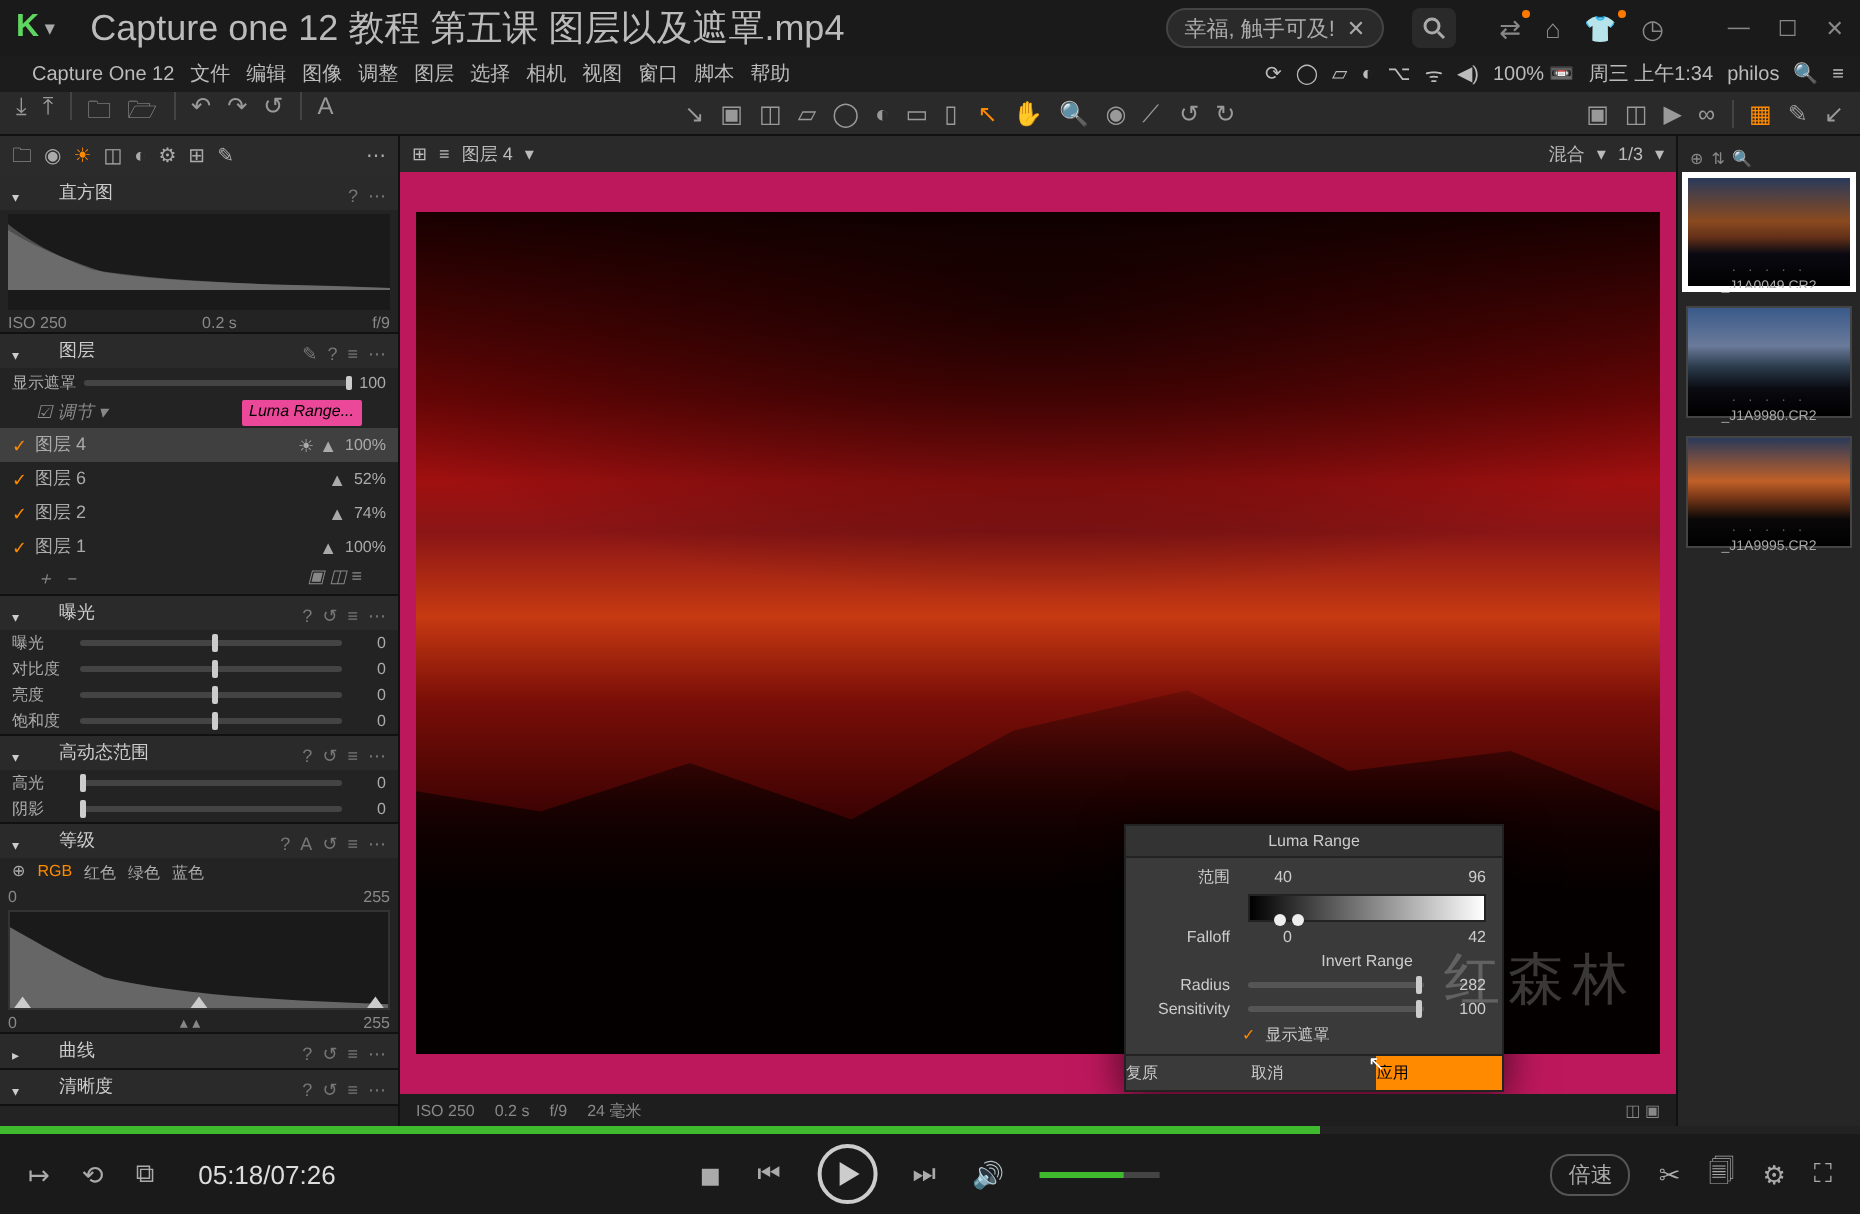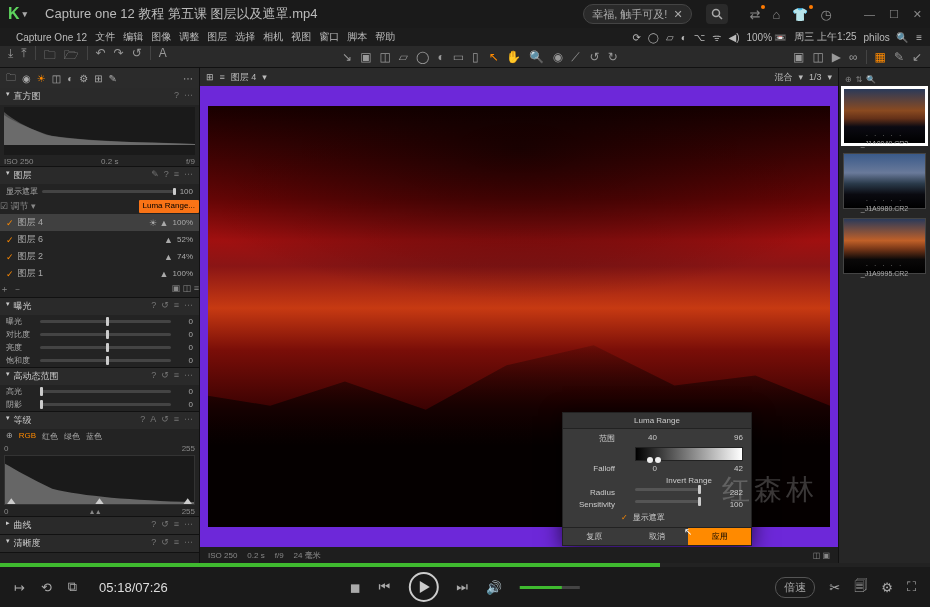--- a/index.html
+++ b/index.html
@@ -4,21 +4,21 @@
 <style>
 * { margin: 0; padding: 0; box-sizing: border-box; font-family: "Segoe UI", Arial, sans-serif; }
 body { width: 930px; height: 607px; background: #000; color: #ccc; overflow: hidden; font-size: 11px; }
 
 .app { display: flex; flex-direction: column; height: 100%; }
 
 
 .titlebar { height: 28px; background: #1a1a1a; display: flex; align-items: center; padding: 0 8px; gap: 10px; }
 .logo-k { color: #5fd65f; font-weight: bold; font-size: 16px; display: flex; align-items: center; }
 .logo-k::after { content: "▾"; font-size: 9px; margin-left: 3px; color: #aaa; }
-.title { color: #bbb; font-size: 13px; flex: 0 0 auto; margin-left: 8px; }
+.title { color: #bbb; font-size: 18px; flex: 0 0 auto; margin-left: 8px; }
 .titlebar-spacer { flex: 1; }
 .searchbox { background: #2a2a2a; border: 1px solid #444; border-radius: 10px; height: 20px; display: flex; align-items: center; padding: 0 8px; gap: 6px; font-size: 11px; color: #aaa; }
 .searchbox .close { font-size: 11px; }
 .search-btn { width: 22px; height: 20px; background: #2a2a2a; border-radius: 4px; display: flex; align-items: center; justify-content: center; margin-left: 4px; }
 .titlebar-icons { display: flex; gap: 12px; color: #888; font-size: 13px; margin: 0 12px; align-items: center; }
 .titlebar-icons span { position: relative; }
 .orange-dot::after { content: ""; position: absolute; top: -2px; right: -4px; width: 4px; height: 4px; background: #ff7a00; border-radius: 50%; }
 .win-controls { display: flex; gap: 14px; color: #888; margin-left: 10px; }
 
 
@@ -35,82 +35,82 @@
 .right-tabs span.active { color: #ff8a00; }
 
 
 .workspace { flex: 1; display: flex; background: #000; position: relative; overflow: hidden; }
 
 
 .left-panel { width: 200px; background: #232323; display: flex; flex-direction: column; font-size: 9px; color: #aaa; overflow: hidden; border-right: 1px solid #111;}
 .left-tabs { height: 20px; background: #2b2b2b; display: flex; align-items: center; padding: 0 6px; gap: 6px; font-size: 10px; }
 .left-tabs .active { color: #ff8a00; }
 .panel-section { border-bottom: 1px solid #111; }
-.section-hdr { display: flex; align-items: flex-start; padding: 2px 6px; font-size: 9px; color: #ccc; background: #2a2a2a;}
+.section-hdr { display: flex; align-items: flex-end; padding: 2px 6px; font-size: 9px; color: #ccc; background: #2a2a2a; gap: 16px;}
 .section-hdr .tri { margin-right: 4px; font-size: 7px; }
 .section-hdr .sptool { margin-left: auto; display: flex; gap: 5px; color: #777; }
 .histogram { height: 48px; position: relative; background: #1a1a1a; margin: 2px 4px;}
 .hist-svg { width: 100%; height: 38px; }
 .hist-meta { display: flex; justify-content: space-between; padding: 0 4px; font-size: 8px; color: #888;}
 
 .layer-row { display: flex; align-items: center; padding: 2px 6px; gap: 4px;}
 .layer-row .chk { color: #ff8a00; font-size: 9px; }
 .layer-row .name { flex:1; }
 .layer-row .pct { font-size:8px; }
-.layer-tools { display: flex; gap: 4px; padding: 1px 0; color:#888; font-size:9px; }
+.layer-tools { display: flex; gap: 4px; padding: 1px 18px; color:#888; font-size:9px;font-style:italic; }
 .layer-highlight { background: #404040; }
-.luma-btn { background: #f97316; color:#000; padding:1px 4px; font-size:8px; border-radius:1px; margin-left:auto;}
+.luma-btn { background: #ec4899; color:#000; padding:1px 4px; font-size:8px; border-radius:1px; margin-left:auto;}
 .opacity-row { display:flex; align-items:center; padding:2px 6px; gap:4px; font-size:8px;}
 .opacity-row .bar { flex:1; height:3px; background:#444; border-radius:2px; position:relative;}
 .opacity-row .bar::after{content:"";position:absolute;right:0;top:-2px;width:3px;height:7px;background:#ccc;border-radius:1px;}
 
 .slider-row { display: flex; align-items: center; padding: 1px 6px; gap: 4px; }
 .slider-row .lbl { width: 30px; font-size: 8px; }
 .slider-row .track { flex: 1; height: 3px; background: #444; position: relative; border-radius: 2px;}
 .slider-row .track .thumb { position: absolute; top: -3px; width: 3px; height: 9px; background: #ccc; border-radius: 1px; }
 .slider-row .val { width: 18px; text-align: right; font-size: 8px; }
 
 .curve-box { height: 50px; background:#1a1a1a; margin: 2px 4px; position:relative; border:1px solid #333;}
 .curve-box svg { width:100%; height:100%; }
 .curve-meta { display:flex; justify-content:space-between; padding:0 4px; font-size:8px; color:#888;}
 .sub-tabs { display: flex; gap: 6px; padding: 2px 6px; font-size: 8px; }
 .sub-tabs .active { color: #ff8a00; }
 
 
 .viewer { flex: 1; background: #1a1a1a; display:flex; flex-direction:column; }
 .viewer-hdr { height:18px; display:flex; align-items:center; padding:0 6px; gap:6px; font-size:9px; color:#bbb; background:#2a2a2a;}
 .viewer-hdr .spacer{flex:1}
-.viewer-inner { flex:1; position:relative; overflow:hidden; background:#6d28d9; }
+.viewer-inner { flex:1; position:relative; overflow:hidden; background:#be185d; }
 .photo { position:absolute; left:8px; right:8px; top:20px; bottom:20px;
   background:
     radial-gradient(ellipse 100% 60% at 50% 10%, rgba(0,0,0,0.6), transparent 60%),
     linear-gradient(to bottom, #1a0000 0%, #6b0505 22%, #a01010 32%, #8a1515 38%, #c73a12 48%, #7a0e08 58%, #3a0202 72%, #0a0200 100%);
 }
 .mountain { position:absolute; left:0; right:0; bottom:0; height:48%;
   background: linear-gradient(to top, #050000 40%, transparent);
   clip-path: polygon(0 35%, 10% 40%, 22% 28%, 35% 42%, 48% 20%, 62% 10%, 75% 30%, 88% 25%, 100% 40%, 100% 100%, 0 100%);
 }
 .viewer-footer { height:16px; display:flex; align-items:center; padding:0 8px; gap:10px; font-size:8px; color:#888; background:#1e1e1e;}
 .viewer-footer .spacer{flex:1}
 
 
 .dialog { position:absolute; left:362px; top:326px; width:190px; background:#3a3a3a; border:1px solid #222; box-shadow:0 4px 20px rgba(0,0,0,0.7); font-size:8px; color:#ccc;}
 .dialog-title { text-align:center; padding:3px; background:#333; border-bottom:1px solid #222;}
 .dialog-body { padding:4px 8px; display:flex; flex-direction:column; gap:3px;}
-.drow { display:flex; align-items:flex-start; gap:20px;}
+.drow { display:flex; align-items:center; gap:9px;}
 .drow .dl { width:44px; text-align:right; font-size:8px;}
 .drow .dv { width:22px; text-align:right; font-size:8px;}
 .range-strip { flex:1; height:14px; background:linear-gradient(to right, #000, #fff); border:1px solid #222; position:relative;}
 .range-strip .hdl { position:absolute; bottom:-3px; width:6px; height:6px; background:#eee; border-radius:50%;}
 .dtrack { flex:1; height:3px; background:#555; position:relative; border-radius:2px;}
 .dtrack .th { position:absolute; top:-3px; width:3px; height:9px; background:#ccc; border-radius:1px;}
 .dcheck { display:flex; align-items:center; gap:5px; padding-left:50px;}
 .dcheck .ck { color:#ff8a00;}
 .dialog-footer { display:flex; gap:0; border-top:1px solid #222;}
-.dialog-footer div { flex:1; text-align:center; padding:3px 0; font-size:8px;}
+.dialog-footer div { flex:1; padding:3px 0; font-size:8px;}
 .dialog-footer .apply { background:#ff8a00; color:#000;}
 
 
 .right-browser { width:92px; background:#262626; display:flex; flex-direction:column; padding:4px; gap:2px; border-left:1px solid #111;}
 .browser-hdr { height:14px; display:flex; align-items:center; gap:4px; font-size:8px; color:#888; padding:0 2px; }
 .thumb { }
 .thumb .img { width:100%; height:56px; border:1px solid #444; }
 .thumb.sel .img { border:1px solid #fff; outline:2px solid #fff; }
 .thumb .cap { font-size:7px; color:#aaa; text-align:center; padding:1px 0 4px 0; white-space:nowrap; overflow:hidden;}
 .thumb .rating { text-align:center; color:#666; font-size:7px; letter-spacing:2px; margin-top:-12px; position:relative; z-index:2;}
@@ -189,21 +189,21 @@
     <span>帮助</span>
     <div class="right">
       <span>⟳</span>
       <span>◯</span>
       <span>▱</span>
       <span>◐</span>
       <span>⌥</span>
       <span>ᯤ</span>
       <span>◀)</span>
       <span>100% 📼</span>
-      <span>周三 上午1:25</span>
+      <span>周三 上午1:34</span>
       <span>philos</span>
       <span>🔍</span>
       <span>≡</span>
     </div>
   </div>
 
   <div class="app-toolbar">
     <div class="group">
       <span>⤓</span>
       <span>⤒</span>

